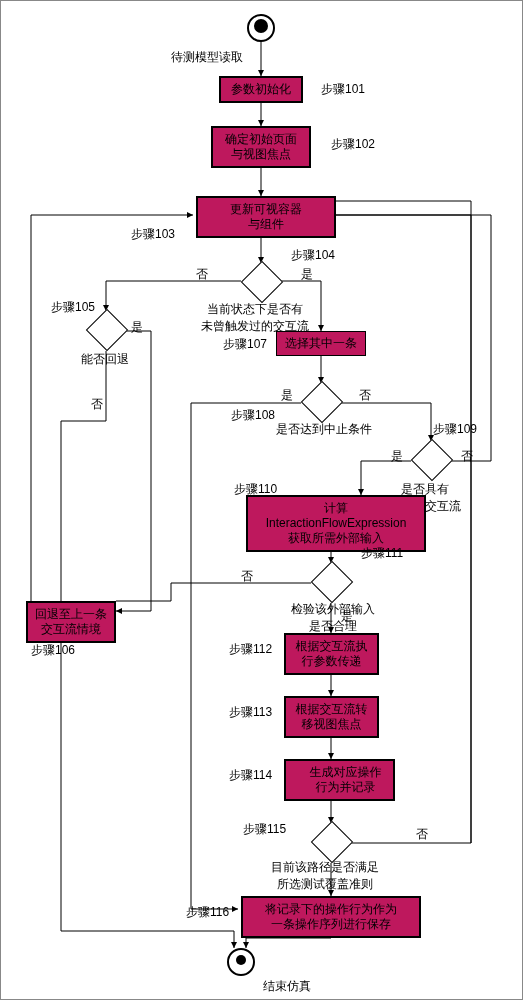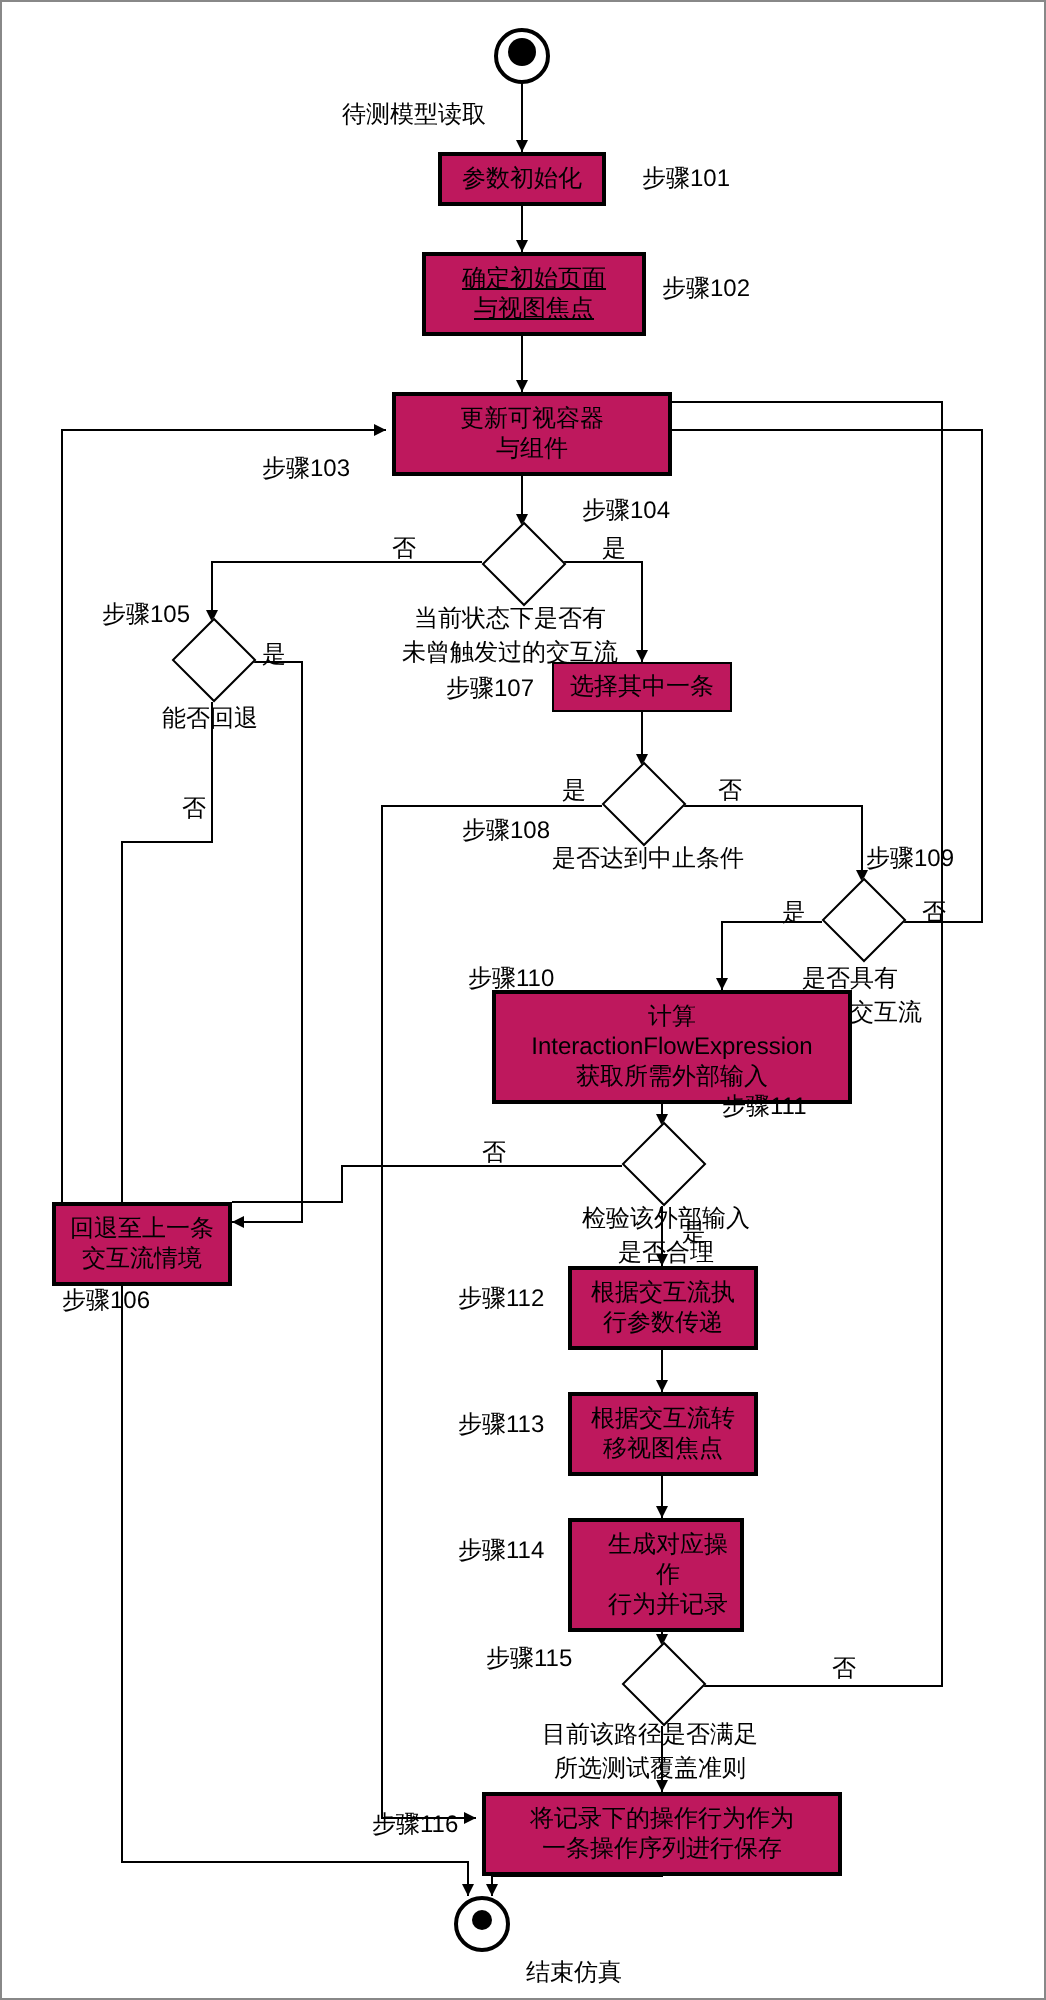--- a/index.html
+++ b/index.html
@@ -130,21 +130,21 @@
 </svg>
 
 <div class="node start-outer" style="top:13px; left:260px;">
   <div class="start-inner"></div>
 </div>
 <div class="label" style="top:48px; left:170px;">待测模型读取</div>
 
 <div class="node box bold" style="top:75px; left:218px; width:84px;"><span>参数初始化</span></div>
 <div class="label" style="top:80px; left:320px;">步骤101</div>
 
-<div class="node box bold" style="top:125px; left:210px; width:112px;text-decoration:underline;"><span style="white-space:pre-line;">确定初始页面
+<div class="node box bold" style="top:125px; left:210px; width:100px;"><span style="white-space:pre-line;">确定初始页面
 与视图焦点</span></div>
 <div class="label" style="top:135px; left:330px;">步骤102</div>
 
 <div class="node box bold" style="top:195px; left:195px; width:140px;"><span style="white-space:pre-line;">更新可视容器
 与组件</span></div>
 <div class="label" style="top:225px; left:130px;">步骤103</div>
 
 <div class="diamond" style="top:266px; left:246px;"></div>
 <div class="label" style="top:246px; left:290px;">步骤104</div>
 <div class="label" style="top:300px; left:200px; white-space:pre-line; text-align:center;">当前状态下是否有
@@ -190,21 +190,21 @@
 <div class="label" style="top:567px; left:240px;">否</div>
 
 <div class="node box bold" style="top:632px; left:283px; width:95px;"><span style="white-space:pre-line;">根据交互流执
 行参数传递</span></div>
 <div class="label" style="top:640px; left:228px;">步骤112</div>
 
 <div class="node box bold" style="top:695px; left:283px; width:95px;"><span style="white-space:pre-line;">根据交互流转
 移视图焦点</span></div>
 <div class="label" style="top:703px; left:228px;">步骤113</div>
 
-<div class="node box bold" style="top:758px; left:283px; width:88px;padding-left:18px;"><span style="white-space:pre-line;">生成对应操作
+<div class="node box bold" style="top:758px; left:283px; width:111px;padding-left:18px;"><span style="white-space:pre-line;">生成对应操作
 行为并记录</span></div>
 <div class="label" style="top:766px; left:228px;">步骤114</div>
 
 <div class="diamond" style="top:826px; left:316px;"></div>
 <div class="label" style="top:820px; left:242px;">步骤115</div>
 <div class="label" style="top:858px; left:270px; white-space:pre-line; text-align:center;">目前该路径是否满足
 所选测试覆盖准则</div>
 <div class="label" style="top:825px; left:415px;">否</div>
 
 <div class="node box bold" style="top:895px; left:240px; width:180px;"><span style="white-space:pre-line;">将记录下的操作行为作为

